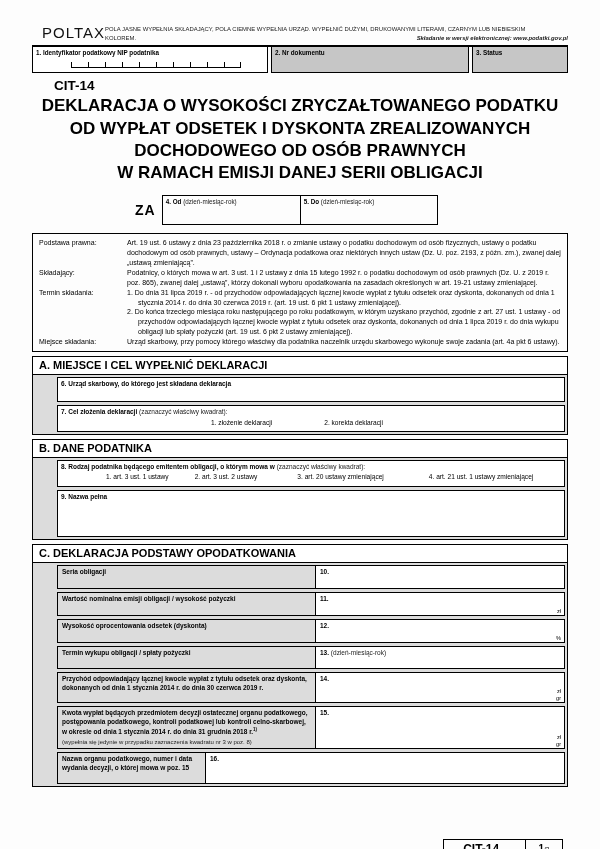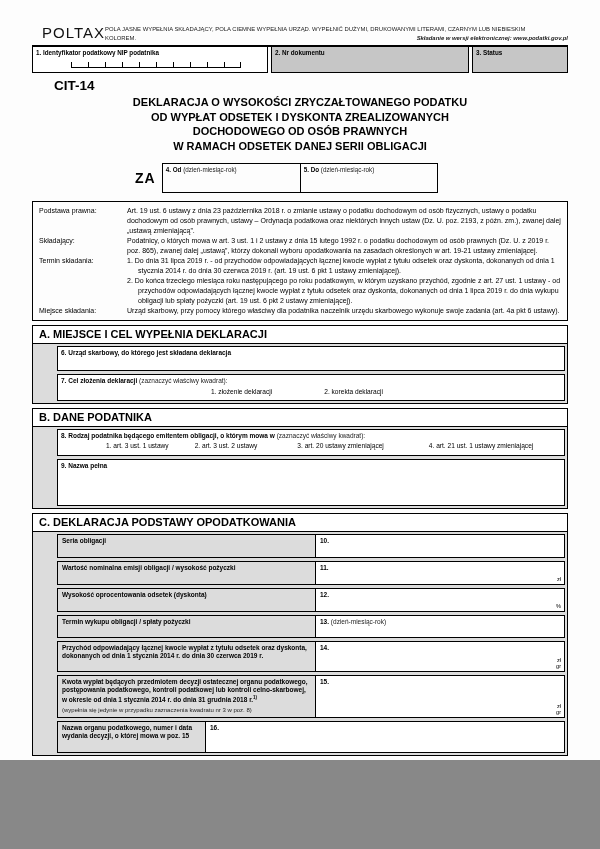--- a/index.html
+++ b/index.html
@@ -1,38 +1,38 @@
 <!DOCTYPE html>
 <html><head>
 <meta charset="utf-8">
 <style>
   * { margin:0; padding:0; box-sizing:border-box; }
   html,body { background:#888; }
   body { font-family:"Liberation Sans", sans-serif; color:#000; }
   #page {
-    width:600px; height:760px; background:#fdfdfd; margin:0 auto;
+    width:600px; height:849px; background:#fdfdfd; margin:0 auto;
     position:relative; overflow:hidden; padding:24px 32px 0 32px;
   }
   
   .masthead { display:flex; align-items:flex-start; margin-bottom:3px; }
   .brand { font-size:15px; letter-spacing:1px; color:#111; padding-left:10px; width:73px; flex:none; }
   .instr { flex:1; font-size:5.9px; line-height:1.45; color:#222; padding-top:1px; }
   .instr-l2 { display:flex; justify-content:space-between; }
   .efile { font-weight:bold; font-style:italic; }
   .topfields { display:flex; border-top:2.5px solid #000; height:28px; gap:3px; }
   .tf { border:1.2px solid #000; border-top:none; padding:2px 3px; font-size:6.3px; font-weight:bold; position:relative; }
   .tf1 { width:236px; background:#fff; }
   .tf2 { flex:1; background:#c6c6c6; }
   .tf3 { width:96px; background:#c6c6c6; }
   .comb { position:absolute; left:38px; bottom:4px; display:flex; height:6px; }
   .comb i { width:17px; border-left:1px solid #000; border-bottom:1px solid #000; display:block; }
   .comb i:last-child { border-right:1px solid #000; }
   
   .formcode { font-size:13.5px; font-weight:bold; margin:5px 0 2px 22px; }
-  .title { text-align:center; font-weight:bold; font-size:11px; line-height:1.32; margin-top:2px; }
+  .title { text-align:center; font-weight:bold; font-size:17px; line-height:1.32; margin-top:2px; }
   .za-row { display:flex; align-items:center; margin:10px 0 8px 103px; }
   .za { font-size:14px; font-weight:bold; margin-right:6px; letter-spacing:1px; }
   .za-box { display:flex; width:276px; height:30px; border:1.2px solid #000; }
   .za-cell { width:50%; padding:2px 3px; font-size:6.3px; }
   .za-cell + .za-cell { border-left:1px solid #000; }
   .bld { font-weight:bold; }
   .hint { font-weight:normal; color:#222; }
   
   .legal { border:1.2px solid #000; padding:4px 5px 4px 6px; font-size:7px; line-height:1.42; }
   .legal-row { display:flex; }
@@ -108,21 +108,21 @@
     <div class="tf tf3">
       <span>3. Status</span>
     </div>
   </div>
 
   <div class="formcode">CIT-14</div>
   <div class="title">
     <div>DEKLARACJA O WYSOKOŚCI ZRYCZAŁTOWANEGO PODATKU</div>
     <div>OD WYPŁAT ODSETEK I DYSKONTA ZREALIZOWANYCH</div>
     <div>DOCHODOWEGO OD OSÓB PRAWNYCH</div>
-    <div>W RAMACH ODSETEK DANEJ SERII OBLIGACJI</div>
+    <div>W RAMACH EMISJI DANEJ SERII OBLIGACJI</div>
   </div>
 
   <div class="za-row">
     <span class="za">ZA</span>
     <div class="za-box">
       <div class="za-cell">
         <span class="bld">4. Od</span>
         <span class="hint">(dzień-miesiąc-rok)</span>
       </div>
       <div class="za-cell">
@@ -147,21 +147,21 @@
         <div class="hang">1. Do dnia 31 lipca 2019 r. - od przychodów odpowiadających łącznej kwocie wypłat z tytułu odsetek oraz dyskonta, dokonanych od dnia 1 stycznia 2014 r. do dnia 30 czerwca 2019 r. (art. 19 ust. 6 pkt 1 ustawy zmieniającej).</div>
         <div class="hang">2. Do końca trzeciego miesiąca roku następującego po roku podatkowym, w którym uzyskano przychód, zgodnie z art. 27 ust. 1 ustawy - od przychodów odpowiadających łącznej kwocie wypłat z tytułu odsetek oraz dyskonta, dokonanych od dnia 1 lipca 2019 r. do dnia wykupu obligacji lub spłaty pożyczki (art. 19 ust. 6 pkt 2 ustawy zmieniającej).</div>
       </div>
     </div>
     <div class="legal-row">
       <div class="legal-lab">Miejsce składania:</div>
       <div class="legal-txt">Urząd skarbowy, przy pomocy którego właściwy dla podatnika naczelnik urzędu skarbowego wykonuje swoje zadania (art. 4a pkt 6 ustawy).</div>
     </div>
   </div>
 
-  <div class="sec-head">A. MIEJSCE I CEL WYPEŁNIA DEKLARACJI</div>
+  <div class="sec-head">A. MIEJSCE I CEL WYPEŁNIĆ DEKLARACJI</div>
   <div class="sec-body">
     <div class="frow" style="height:25px;">
       <div class="lab-line bld">6. Urząd skarbowy, do którego jest składana deklaracja</div>
     </div>
     <div class="frow" style="height:27px;">
       <div class="lab-line">
         <span class="bld">7. Cel złożenia deklaracji</span>
         <span class="hint">(zaznaczyć właściwy kwadrat):</span>
       </div>
       <div class="opts">

